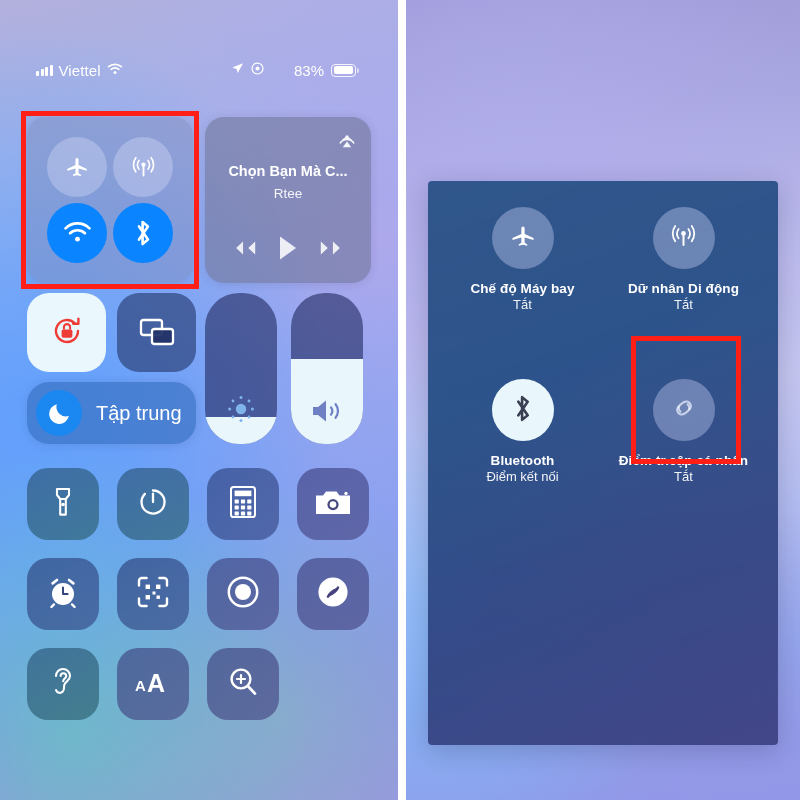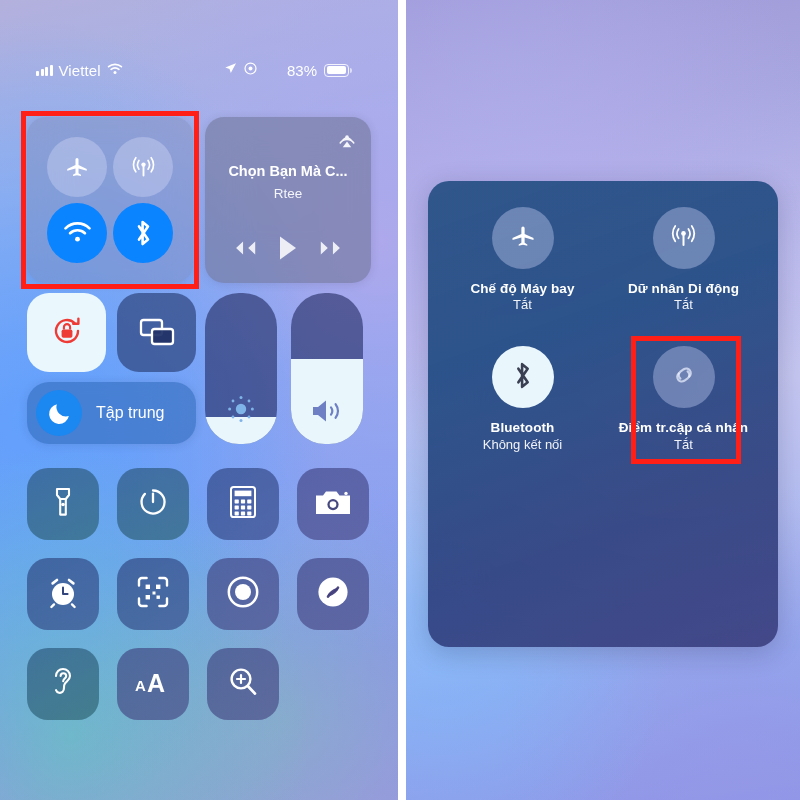--- a/index.html
+++ b/index.html
@@ -30,21 +30,21 @@
   #wall-right {
     background:
       radial-gradient(100% 60% at 10% 78%, rgba(120,190,255,0.55) 0%, rgba(120,190,255,0) 58%),
       radial-gradient(100% 60% at 85% 96%, rgba(150,150,230,0.55) 0%, rgba(150,150,230,0) 60%),
       radial-gradient(120% 70% at 28% 26%, rgba(178,174,238,0.85) 0%, rgba(178,174,238,0) 66%),
       linear-gradient(172deg, #9e9ad8 0%, #a8a6e0 16%, #bdbced 36%, #c5c6f0 50%, #b3bdf1 66%, #93a9ee 82%, #8f96e6 100%);
   }
 
   
   .statusbar {
-    position: absolute; top: 58px; left: 0; right: 11px; height: 24px;
+    position: absolute; top: 58px; left: 0; right: 4px; height: 24px;
     display: flex; align-items: center; color: #fff; z-index: 20;
   }
   .sb-left { position:absolute; left: 36px; display: flex; align-items: center; gap: 6px; }
   .sb-right { position:absolute; right: 38px; display: flex; align-items: center; gap: 7px; }
   .sb-carrier { font-size: 15px; font-weight: 500; letter-spacing: .1px; }
   .bars { display: flex; align-items: flex-end; gap: 1.5px; height: 11px; }
   .bars i { width: 3px; background: #fff; border-radius: 1px; display:block; }
   .bars i:nth-child(1){ height: 5px; } .bars i:nth-child(2){ height: 7px; }
   .bars i:nth-child(3){ height: 9px; } .bars i:nth-child(4){ height: 11px; }
   .sb-pct { font-size: 15px; font-weight: 500; margin-left: 23px; }
@@ -88,42 +88,42 @@
     background: rgba(120,128,170,0.34);
     backdrop-filter: blur(22px); -webkit-backdrop-filter: blur(22px); }
   #tile-rotation { left: 27px; top: 293px; width: 79px; height: 79px; background: #eaf8fe; }
   #tile-mirror   { left: 117px; top: 293px; width: 79px; height: 79px; background: rgba(34,52,104,0.60); }
 
   
   #mod-focus { left: 27px; top: 382px; width: 169px; height: 62px; border-radius: 22px;
     background: rgba(38,96,174,0.50); display: flex; align-items: center; }
   .focus-circle { width: 46px; height: 46px; border-radius: 50%; background: #1b87f0;
     margin-left: 9px; display:flex; align-items:center; justify-content:center; flex:0 0 46px; }
-  .focus-label { color: #fff; font-size: 16px; font-weight: 500; margin-left: 14px; }
+  .focus-label { color: #fff; font-size: 20px; font-weight: 500; margin-left: 14px; }
 
   
   .slider { position: absolute; width: 72px; height: 151px; border-radius: 34px; overflow: hidden;
     background: rgba(36,44,98,0.62); }
   #slider-brightness { left: 205px; top: 293px; }
   #slider-volume     { left: 291px; top: 293px; }
   .slider-fill { position: absolute; left:0; right:0; bottom:0; background: #e9f7fd; }
   .slider-icon { position:absolute; left:0; right:0; bottom: 18px; display:flex; justify-content:center; }
 
   
   .app { position: absolute; width: 72px; height: 72px; border-radius: 21px;
     display:flex; align-items:center; justify-content:center;
     background: rgba(48,62,112,0.55);
     backdrop-filter: blur(18px); -webkit-backdrop-filter: blur(18px); }
   .app.teal  { background: linear-gradient(150deg, rgba(38,78,116,0.62), rgba(40,92,104,0.62)); }
   .app.navy  { background: linear-gradient(150deg, rgba(40,60,118,0.62), rgba(48,64,126,0.60)); }
   .app.mauve { background: linear-gradient(150deg, rgba(56,58,120,0.60), rgba(66,62,124,0.60)); }
 
   
-  #bt-card { position: absolute; left: 22px; top: 181px; width: 350px; height: 466px;
-    border-radius: 21px; z-index: 10;
+  #bt-card { position: absolute; left: 22px; top: 181px; width: 350px; height: 564px;
+    border-radius: 4px; z-index: 10;
     background: linear-gradient(160deg, rgba(30,74,126,0.88) 0%, rgba(30,72,128,0.90) 34%, rgba(44,62,124,0.90) 70%, rgba(58,62,126,0.90) 100%);
     backdrop-filter: blur(26px); -webkit-backdrop-filter: blur(26px);
     box-shadow: 0 6px 26px rgba(24,28,60,.22); }
   .bt-grid { position: absolute; inset: 0; display: grid;
     grid-template-columns: 1fr 1fr; grid-template-rows: 1fr 1fr 1fr;
     padding: 26px 14px 22px; }
   .bt-cell { display: flex; flex-direction: column; align-items: center; justify-content: flex-start; }
   .bt-circle { width: 62px; height: 62px; border-radius: 50%; display:flex;
     align-items:center; justify-content:center; margin-bottom: 11px; }
   .bt-circle.off    { background: rgba(198,206,242,0.40); }
@@ -496,21 +496,21 @@
 
         <div class="bt-cell">
           <div class="bt-circle active">
             <span>
               <svg width="21" height="31" viewBox="0 0 20 30">
                   <path d="M6 8.4 15 21.6 9.6 26V4l5.4 4.4L6 21.6" fill="none" stroke="#3a3f52" stroke-width="2.5" stroke-linejoin="round" stroke-linecap="round"></path>
                 </svg>
             </span>
           </div>
           <div class="bt-name">Bluetooth</div>
-          <div class="bt-state">Không kết nối</div>
+          <div class="bt-state">Điểm kết nối</div>
         </div>
 
 
         <div class="bt-cell">
           <div class="bt-circle off">
             <span>
               <svg width="30" height="30" viewBox="0 0 30 30">
                   <g fill="none" stroke="rgba(235,240,255,0.72)" stroke-width="2.2" stroke-linecap="round">
                 <path d="M11.4 18.6a4.4 4.4 0 0 1 0-7l3.4-2.4a4.6 4.6 0 0 1 5.4 7.4"></path>
                 <path d="M18.6 11.4a4.4 4.4 0 0 1 0 7l-3.4 2.4a4.6 4.6 0 0 1-5.4-7.4"></path>

